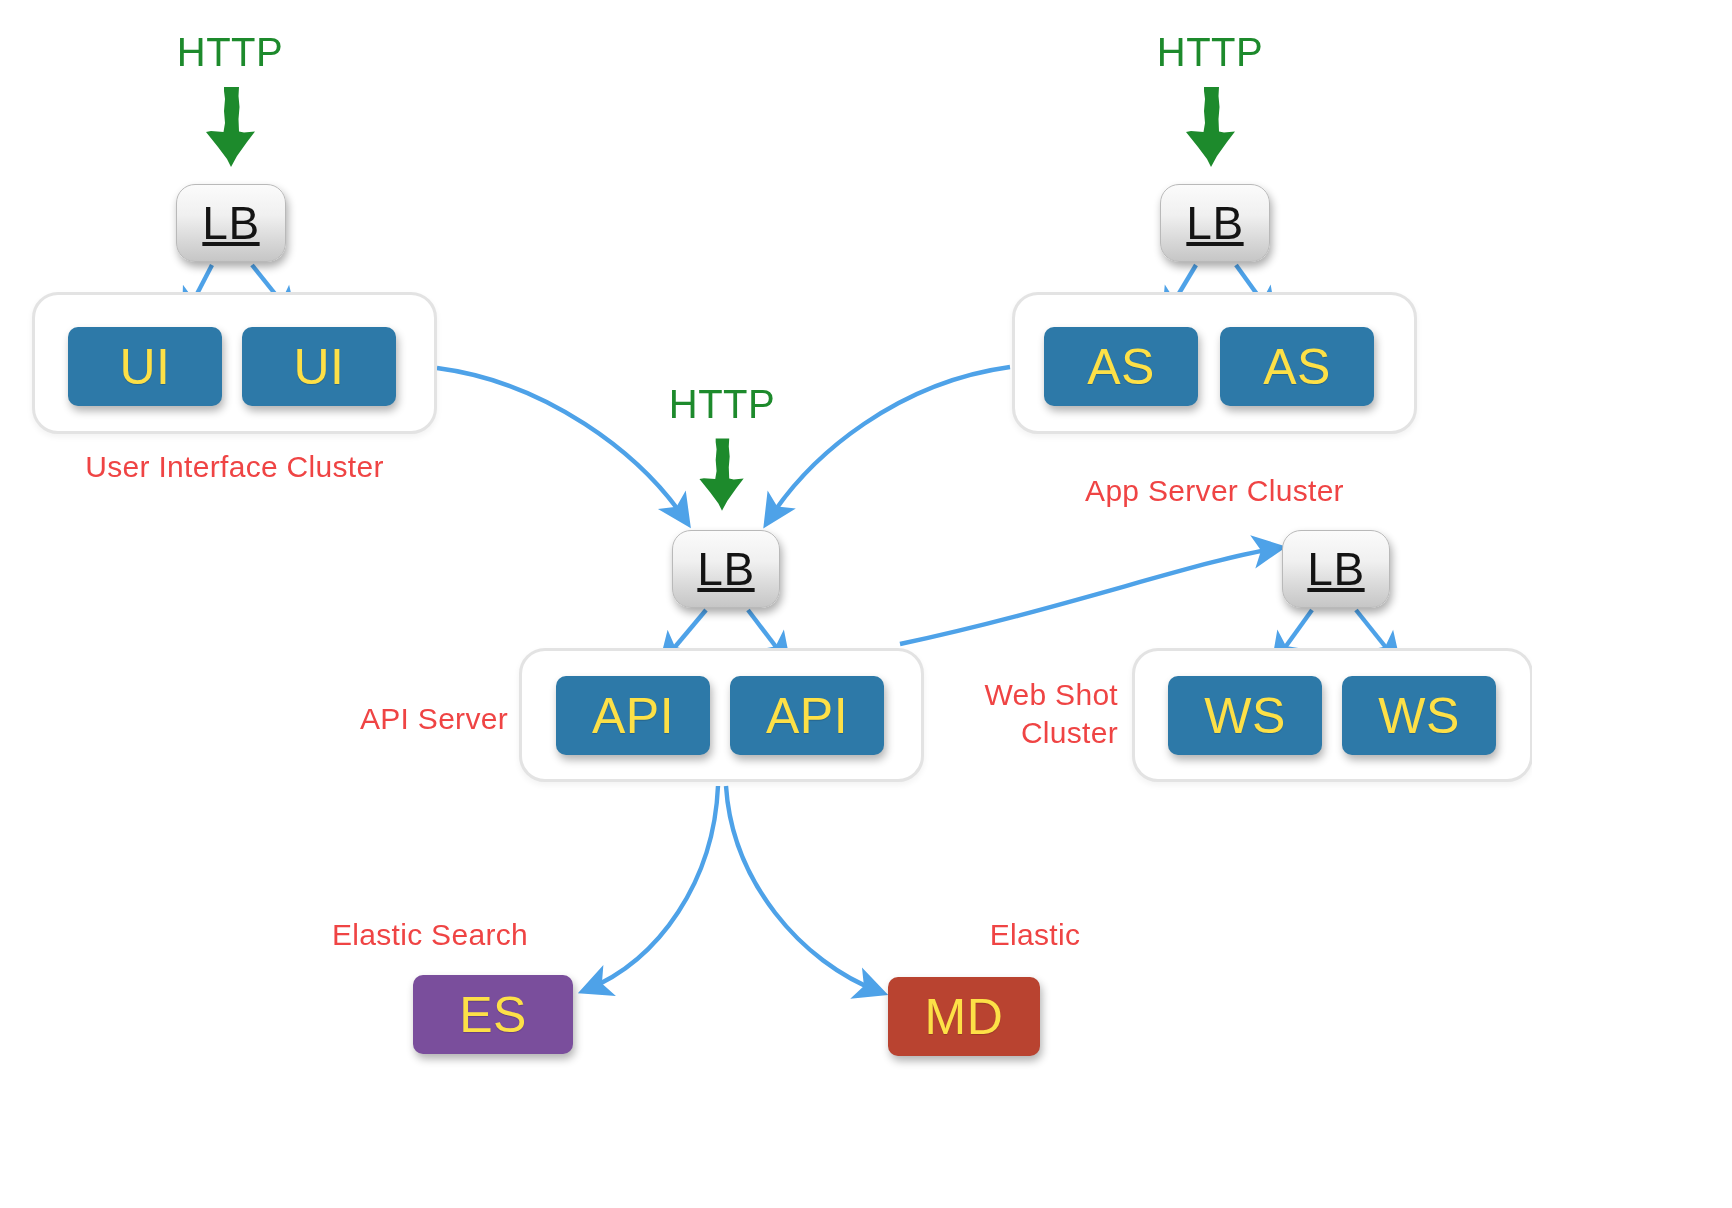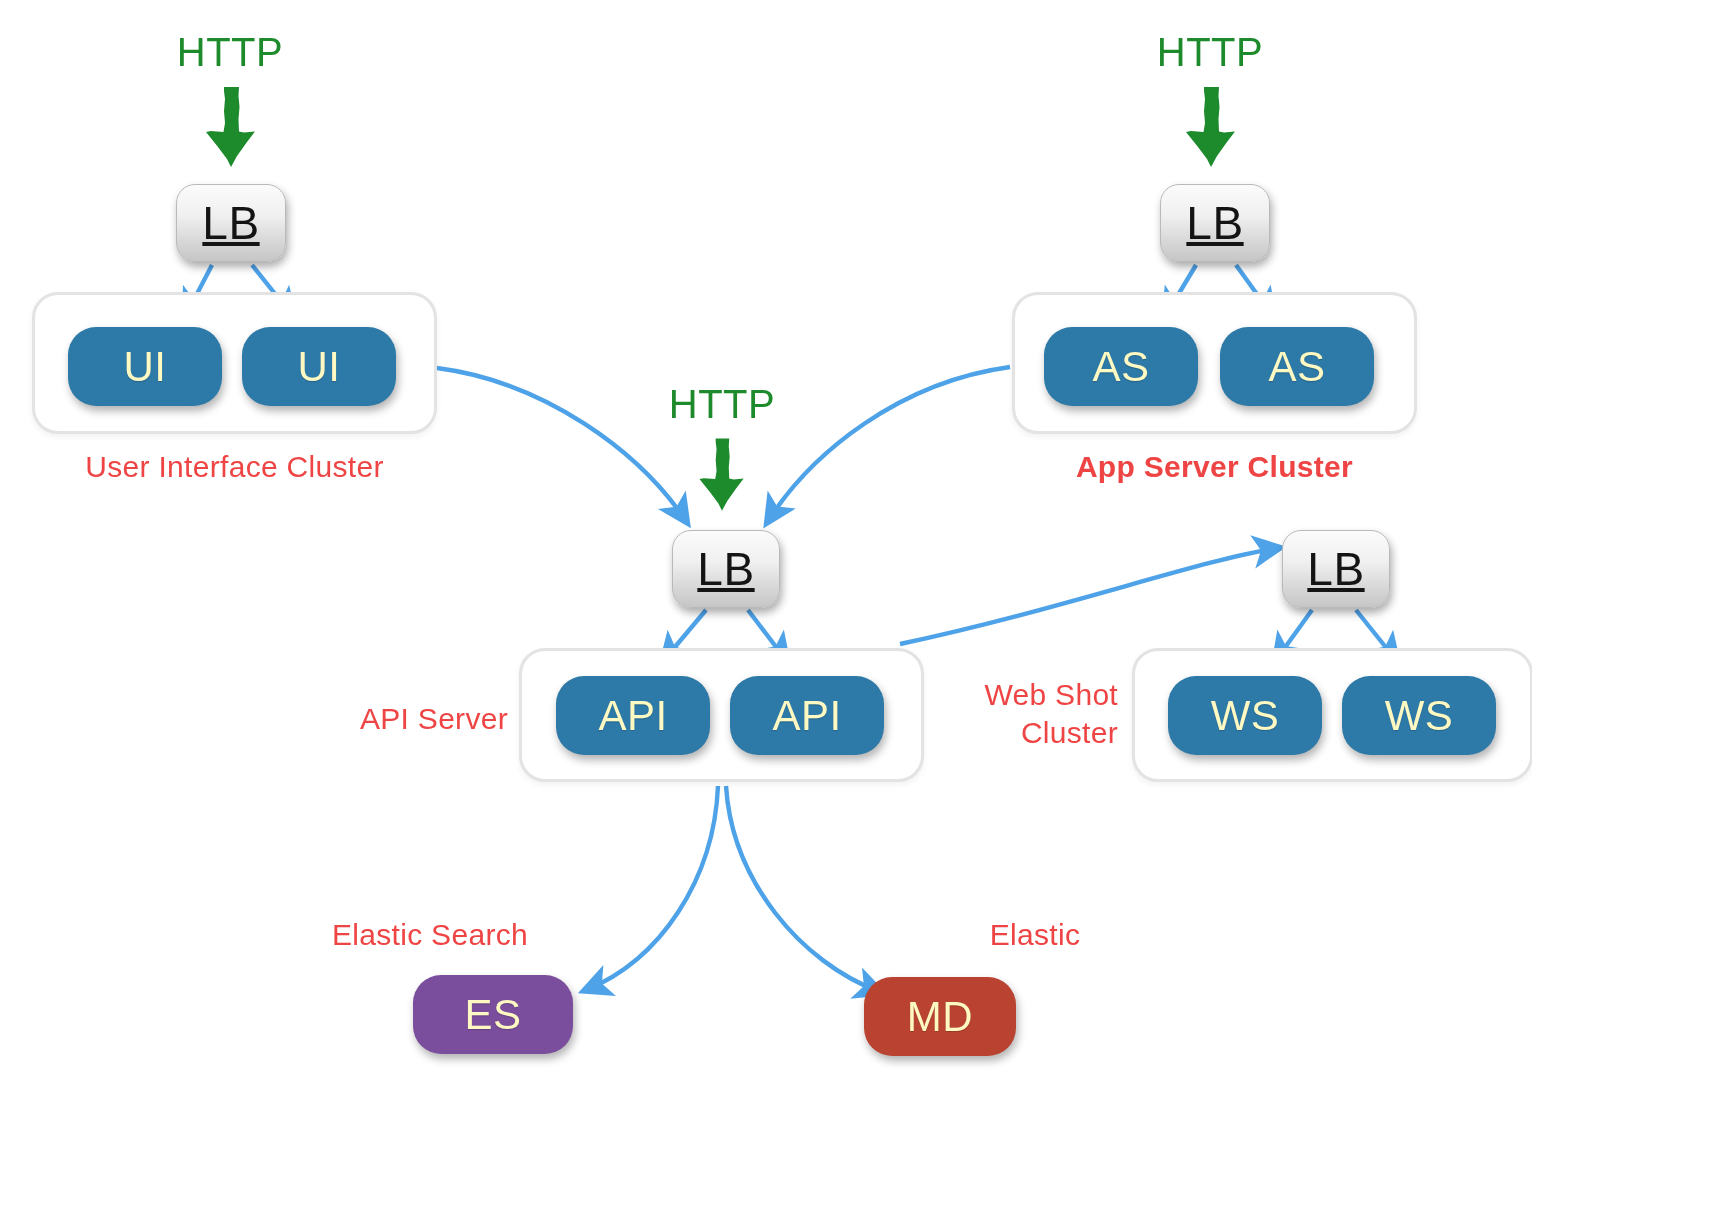--- a/index.html
+++ b/index.html
@@ -42,23 +42,23 @@
   }
   .cluster-label.center{text-align:center;}
   .cluster-label.right{text-align:right;}
 
   
   .node{
     position:absolute;
     display:flex;
     align-items:center;
     justify-content:center;
-    border-radius:28px;
-    color:#fef9c3;
-    font-size:42px;
+    border-radius:10px;
+    color:#fde047;
+    font-size:50px;
     font-weight:400;
     letter-spacing:0.5px;
     box-shadow:2px 5px 9px rgba(0,0,0,0.30);
     box-sizing:border-box;
     text-shadow:0 1px 1px rgba(0,0,0,0.18);
   }
   .node.blue{background:#2d79a8;}
   .node.purple{background:#7a4e9c;}
   .node.red{background:#b94330;}
 
@@ -159,32 +159,32 @@
   <div class="lb" style="left:1282px;top:530px;width:108px;height:78px;">LB</div>
 
   <div class="cluster-box" style="left:32px;top:292px;width:405px;height:142px;"></div>
   <div class="node blue" style="left:68px;top:327px;width:154px;height:79px;">UI</div>
   <div class="node blue" style="left:242px;top:327px;width:154px;height:79px;">UI</div>
   <div class="cluster-label center" style="left:32px;top:448px;width:405px;">User Interface Cluster</div>
 
   <div class="cluster-box" style="left:1012px;top:292px;width:405px;height:142px;"></div>
   <div class="node blue" style="left:1044px;top:327px;width:154px;height:79px;">AS</div>
   <div class="node blue" style="left:1220px;top:327px;width:154px;height:79px;">AS</div>
-  <div class="cluster-label center" style="left:1012px;top:448px;width:405px;font-weight:bold;">App Server Cluster</div>
+  <div class="cluster-label center" style="left:1012px;top:472px;width:405px;">App Server Cluster</div>
 
   <div class="cluster-box" style="left:519px;top:648px;width:405px;height:134px;"></div>
   <div class="node blue" style="left:556px;top:676px;width:154px;height:79px;">API</div>
   <div class="node blue" style="left:730px;top:676px;width:154px;height:79px;">API</div>
   <div class="cluster-label right" style="left:230px;top:700px;width:278px;">API Server</div>
 
   <div class="cluster-box" style="left:1132px;top:648px;width:401px;height:134px;"></div>
   <div class="node blue" style="left:1168px;top:676px;width:154px;height:79px;">WS</div>
   <div class="node blue" style="left:1342px;top:676px;width:154px;height:79px;">WS</div>
   <div class="cluster-label center" style="left:318px;top:916px;width:224px;">Elastic Search</div>
 
   <div class="cluster-label right" style="left:850px;top:676px;width:268px;">Web Shot
 Cluster</div>
   <div class="node purple" style="left:413px;top:975px;width:160px;height:79px;">ES</div>
 
   <div class="cluster-label center" style="left:928px;top:916px;width:214px;">Elastic</div>
-  <div class="node red" style="left:864px;top:977px;width:152px;height:79px;">MD</div>
+  <div class="node red" style="left:888px;top:977px;width:152px;height:79px;">MD</div>
 
 </div>
 
 </body></html>

